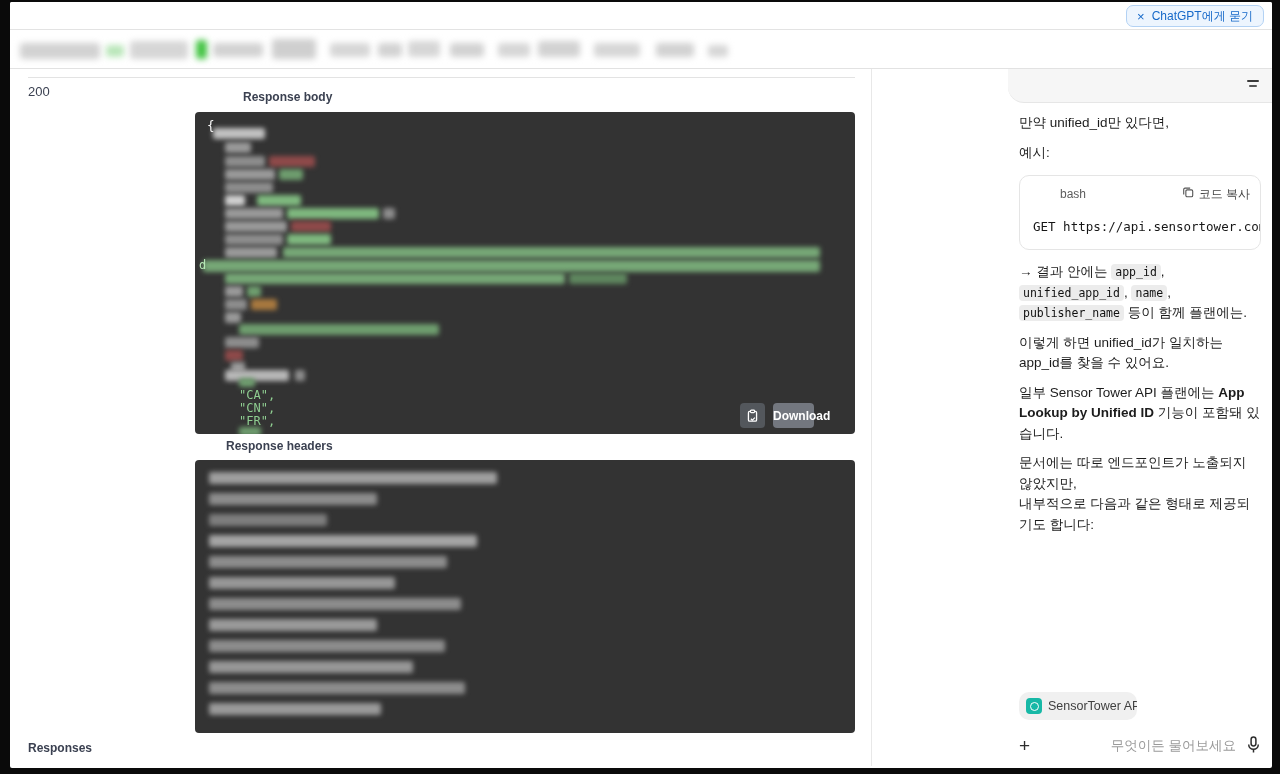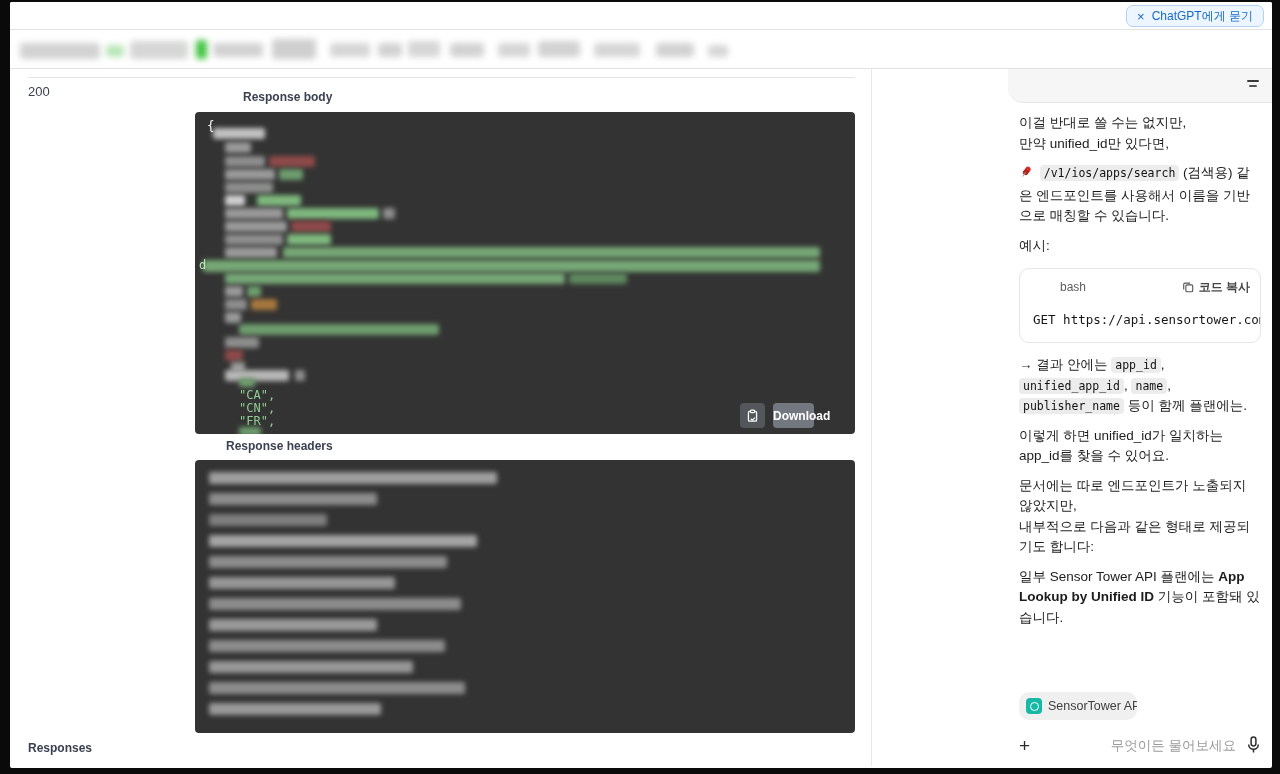--- a/index.html
+++ b/index.html
@@ -50,21 +50,21 @@
   .msg .line { display:block; }
   .codechip { font-family:"DejaVu Sans Mono",monospace; font-size:11.5px; background:#ececec; border-radius:4px; padding:1px 4px; color:#111; white-space:nowrap; }
   .b { font-weight:700; }
   .heading { font-size:14.5px; font-weight:700; line-height:21px; margin:14px 0 9px 0; color:#111; }
   .check { display:inline-block; width:15px; height:15px; background:#34a853; border-radius:3px; color:#fff; font-size:11px; line-height:15px; text-align:center; vertical-align:-2px; margin-right:4px; }
   .pin { display:inline-block; vertical-align:-2px; margin-right:3px; }
 
   .codecard { border:1px solid #e5e5e5; border-radius:10px; background:#fff; margin:12px 0 12px 0; overflow:hidden; }
   .codecard .hd { display:flex; justify-content:space-between; align-items:center; padding:8px 10px 6px 12px; }
   .codecard .lang { font-size:12px; color:#5d5d5d;margin-left:28px; }
-  .copy-code { display:flex; align-items:center; gap:5px; background:none; border:none; cursor:pointer; font-family:"Liberation Sans",sans-serif; font-size:12px; color:#444;font-weight:bold; }
+  .copy-code { display:flex; gap:5px; background:none; border:none; cursor:pointer; font-family:"Liberation Sans",sans-serif; font-size:12px; color:#444; }
   .codecard .code { font-family:"DejaVu Sans Mono",monospace; font-size:12.5px; color:#161616; white-space:nowrap; overflow:hidden; padding:6px 6px 12px 13px; }
 
   .chat-foot { flex:0 0 auto; padding:4px 11px 8px 11px; }
   .st-chip { display:inline-flex; align-items:center; gap:6px; background:#f0f0f0; border-radius:10px; height:28px; padding:0 10px 0 7px; max-width:118px; overflow:hidden; cursor:pointer; }
   .st-logo { width:16px; height:16px; border-radius:4px; background:#17b8a6; position:relative; flex:0 0 auto; }
   .st-logo::after { content:""; position:absolute; left:3.5px; top:3.5px; width:7px; height:7px; border:1.6px solid #fff; border-radius:50%; }
   .st-chip .txt { font-size:12.5px; color:#3f3f3f; white-space:nowrap; }
   .composer { display:flex; align-items:center; gap:10px; margin-top:12px; height:26px; }
   .plus { font-size:19px; color:#2d2d2d; line-height:1; cursor:pointer; font-weight:400; }
   .composer input { flex:1; border:none; outline:none; font-family:"Liberation Sans",sans-serif; font-size:13.5px; color:#1c1c1c; background:transparent;text-align:right; }
@@ -185,32 +185,21 @@
       <aside class="chat">
         <div class="chat-top">
           <span class="collapse">
               <i></i>
               <i></i>
             </span>
         </div>
 
         <div class="chat-body">
           <p class="msg">
-            <span class="line">이걸 반대로 쓸 수는 없지만,</span>
             <span class="line">만약 unified_id만 있다면,</span>
-          </p>
-          <p class="msg">
-            <span class="pin"><svg width="14" height="14" viewBox="0 0 14 14">
-                  <g transform="rotate(38 7 7)">
-                    <circle cx="7" cy="3.8" r="2.7" fill="#d93025"></circle>
-                    <path d="M4.6 4.5 h4.8 l0.4 3 a2.6 2.6 0 0 1 -5.6 0 z" fill="#b3261e"></path>
-                    <rect x="6.55" y="7.6" width="0.9" height="5.2" rx="0.45" fill="#9aa0a6"></rect>
-                  </g>
-                </svg></span>
-            <span class="codechip">/v1/ios/apps/search</span><span> (검색용) 같은 엔드포인트를 사용해서 이름을 기반으로 매칭할 수 있습니다.</span>
           </p>
           <p class="msg"><span>예시:</span></p>
 
           <div class="codecard">
             <div class="hd">
               <span class="lang">bash</span>
               <button class="copy-code">
                 <svg width="12" height="12" viewBox="0 0 14 14">
                     <rect x="4.5" y="4.5" width="8" height="8" rx="1.5" fill="none" stroke="#555" stroke-width="1.3"></rect>
                     <path d="M9.5 2.5 h-6 a1.5 1.5 0 0 0 -1.5 1.5 v6" fill="none" stroke="#555" stroke-width="1.3"></path>
@@ -221,25 +210,25 @@
             <div class="code">GET https://api.sensortower.com/v1/ios/a</div>
           </div>
 
           <p class="msg">
             <span>→ 결과 안에는 </span><span class="codechip">app_id</span><span>, </span><span class="codechip">unified_app_id</span><span>, </span><span class="codechip">name</span><span>, </span><span class="codechip">publisher_name</span><span> 등이 함께 플랜에는.</span>
           </p>
           <p class="msg"><span>이렇게 하면 unified_id가 일치하는 app_id를 찾을 수 있어요.</span></p>
 
 
           <p class="msg">
+            <span>일부 Sensor Tower API 플랜에는 </span><span class="b">App Lookup by Unified ID</span><span> 기능이 포함돼 있습니다.</span>
+          </p>
+          <p class="msg">
             <span class="line">문서에는 따로 엔드포인트가 노출되지 않았지만,</span>
             <span class="line">내부적으로 다음과 같은 형태로 제공되기도 합니다:</span>
-          </p>
-          <p class="msg">
-            <span>일부 Sensor Tower API 플랜에는 </span><span class="b">App Lookup by Unified ID</span><span> 기능이 포함돼 있습니다.</span>
           </p>
 
         </div>
 
         <div class="chat-foot">
           <div class="st-chip">
             <span class="st-logo"></span>
             <span class="txt"><span>SensorTower API </span></span>
           </div>
           <div class="composer">

